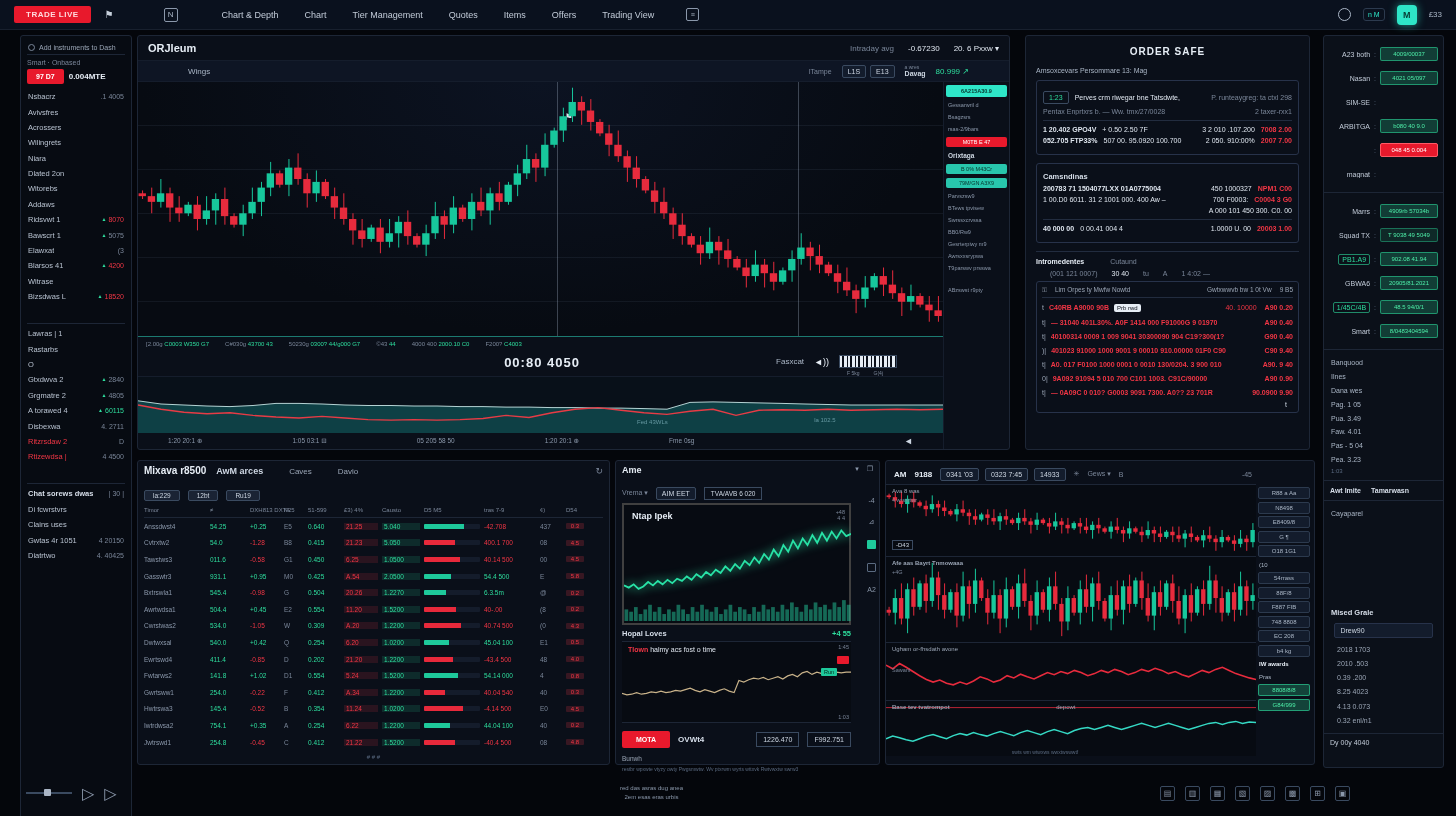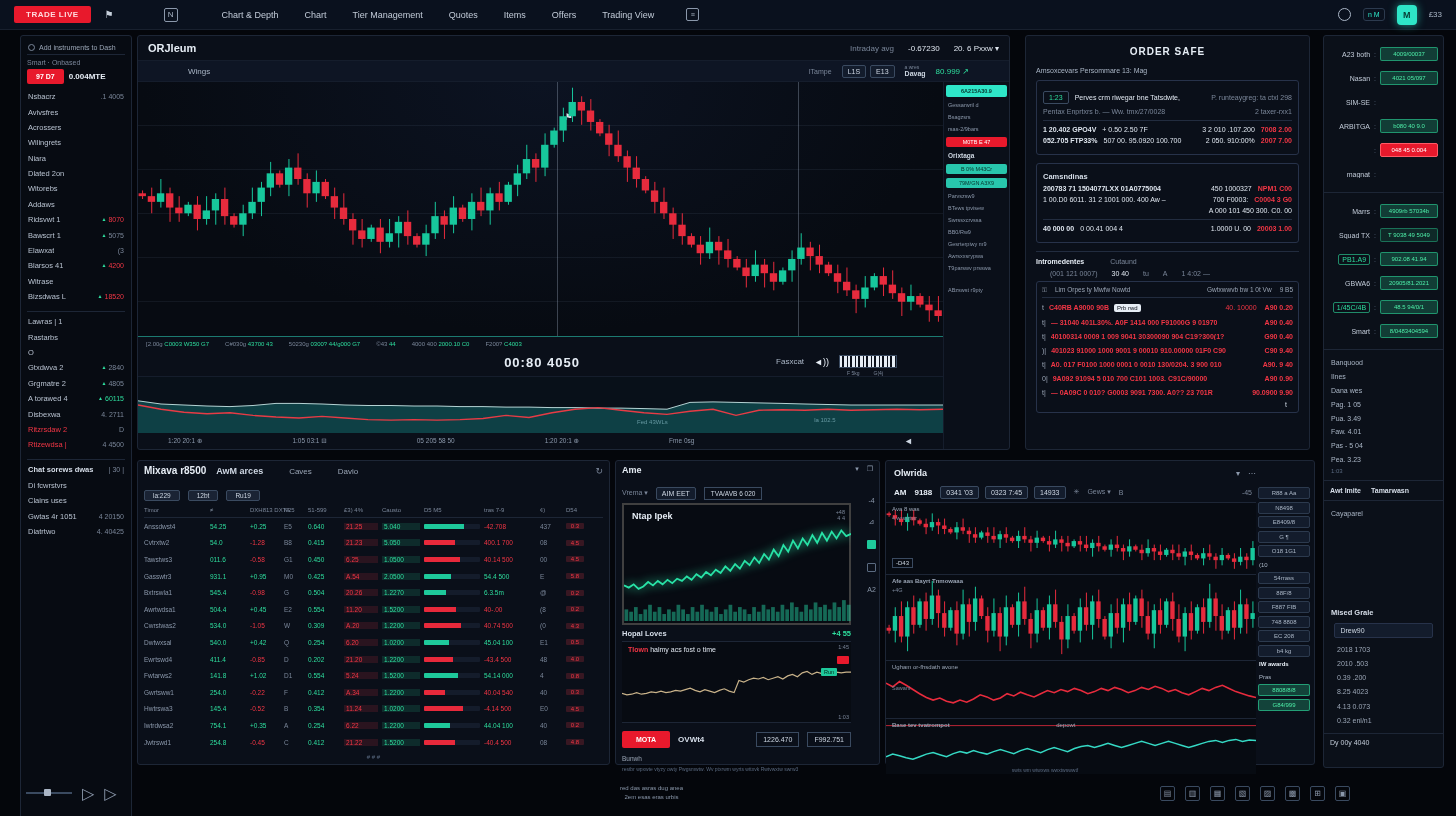--- a/index.html
+++ b/index.html
@@ -28,21 +28,21 @@
   .icon-search::after{content:'';position:absolute;width:4px;height:1px;background:#7a8699;transform:rotate(45deg);right:-3px;bottom:-1px}
   .sb-search span{font-size:7px;color:#9aa5b5;white-space:nowrap;overflow:hidden}
   .sb-sub{font-size:7px;color:#7a8699;margin:3px 0}
   .sb-buy{display:flex;align-items:center;gap:5px;margin:3px 0 5px}
   .sb-buy .btn{background:#e8192c;color:#fff;font-size:7px;font-weight:bold;padding:4px 9px;border-radius:2px}
   .sb-buy .val{font-size:8px;font-weight:bold;color:#e6edf5}
   .sb-row{display:flex;align-items:center;justify-content:space-between;font-size:7.5px;color:#b8c2d0;padding:3.2px 1px;white-space:nowrap}
   .sb-row .lab{overflow:hidden;text-overflow:ellipsis}
   .sb-row .rv{display:flex;gap:2px;font-size:7px}
   .sb-row .arrow{font-size:5px;color:#2ede9e}.sb-row .arrow:empty{display:none}
-  .sb-row.sep{border-top:1px solid #1d2636;margin-top:7px;padding-top:5px}
+  .sb-row.sep{border-top:1px solid #1d2636;margin-top:19px;padding-top:5px}
   .sb-row.section .lab{color:#d6dee9;font-weight:bold}
   .sb-row .lab.red{color:#f23645}
   
   .chartp{left:137px;top:35px;width:873px;height:415px;display:flex;flex-direction:column;background:#0a0f19}
   .cp-head{display:flex;align-items:center;height:24px;padding:0 10px;flex:none}
   .cp-title{font-size:11px;font-weight:bold;color:#e6edf5}
   .cp-meta{margin-left:auto;display:flex;gap:14px;align-items:center;font-size:8px}
   .cp-sub{display:flex;align-items:center;height:22px;background:#0e1524;border-top:1px solid #151d2c;border-bottom:1px solid #151d2c;padding:0 10px;flex:none}
   .cp-sub .tab{font-size:8px;color:#aab6c6;margin-left:40px}
   .cp-tools{margin-left:auto;display:flex;align-items:center;gap:10px;margin-right:30px}
@@ -1340,27 +1340,20 @@
     <div class="mp-side">
       <span>-4</span>
       <span>⊿</span>
       <span class="sq"></span>
       <span class="sqo"></span>
       <span>A2</span>
     </div>
   </div>
 
   <div class="panel chartsp">
-    <div class="gp-head">
-      <span class="gp-title">Olwrida</span>
-      <span class="gp-hicons">
-        <span>▾</span>
-        <span>⋯</span>
-      </span>
-    </div>
     <div class="gp-toolbar">
       <span class="bb">AM</span>
       <span class="bb">9188</span>
       <span style="display:flex;gap:6px">
           <span class="chip">0341 '03</span>
           <span class="chip">0323 7:45</span>
           <span class="chip">14933</span>
         </span>
       <span class="mut">✳</span>
       <span class="mut">Gews ▾</span>

